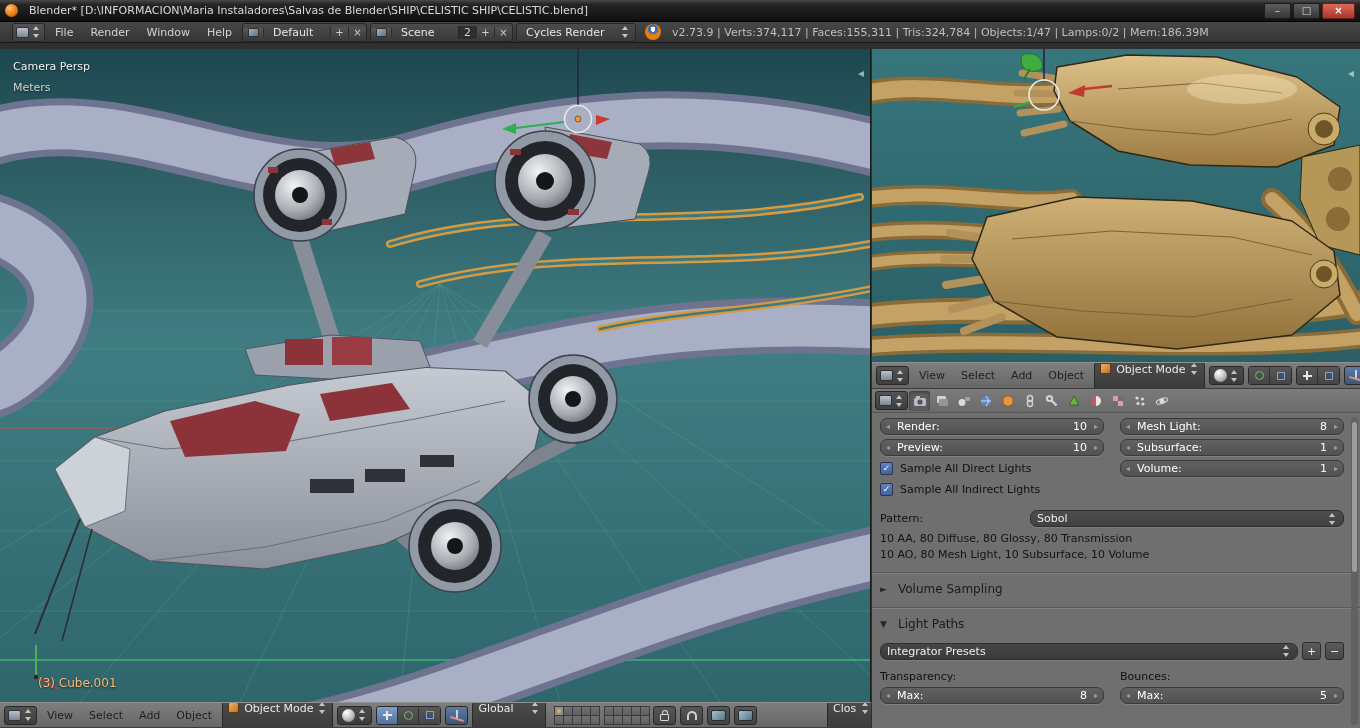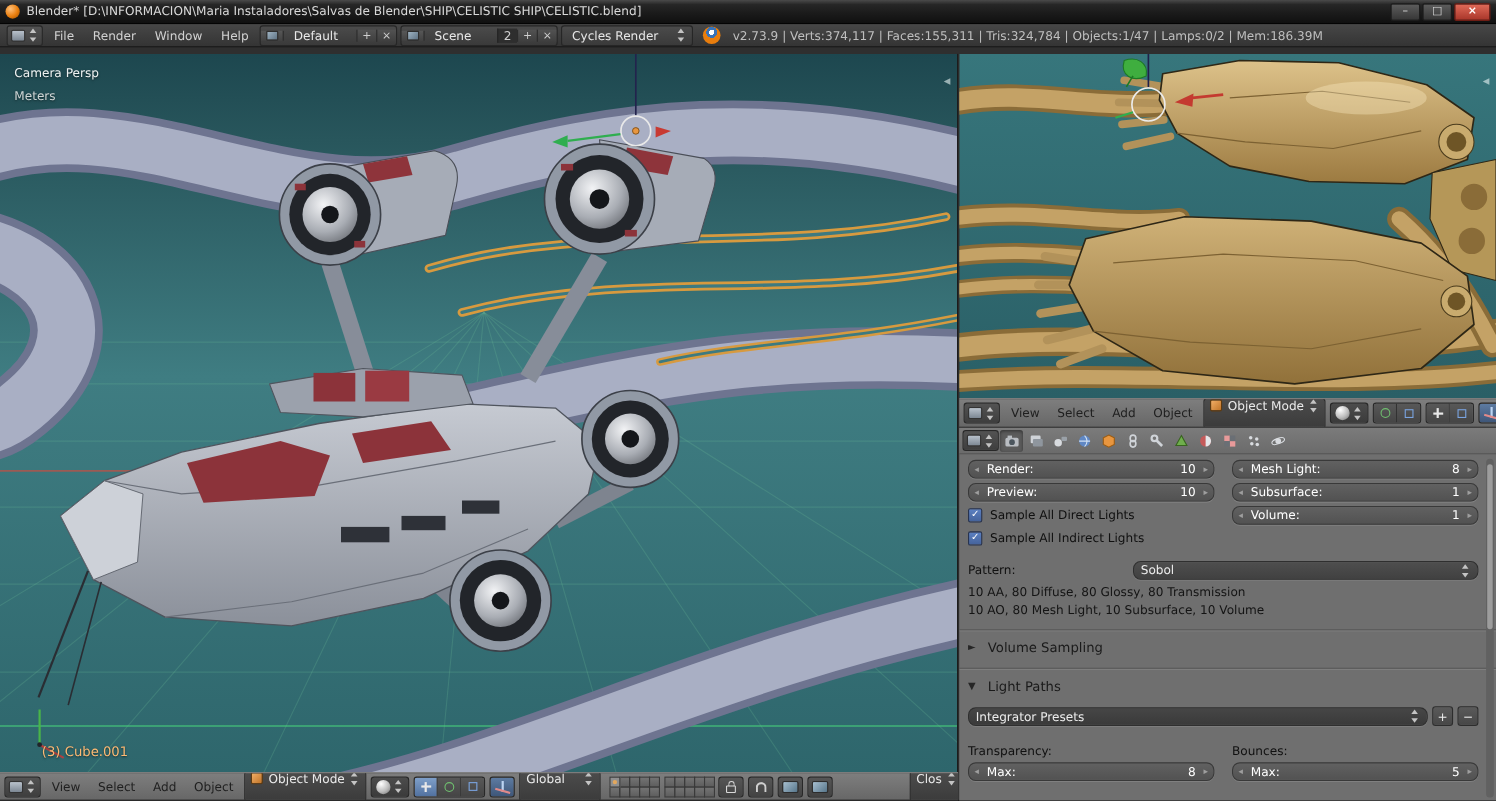--- a/index.html
+++ b/index.html
@@ -3,33 +3,33 @@
 <meta charset="utf-8">
 <style>
 *{margin:0;padding:0;box-sizing:border-box}
 html,body{width:1360px;height:728px;overflow:hidden;background:#000;
   font-family:"DejaVu Sans","Liberation Sans",sans-serif}
 #root{position:relative;width:1360px;height:728px;font-size:11px;color:#ddd;overflow:hidden;background:#2f2f2f}
 
 
 .titlebar{position:absolute;top:0;left:0;width:1360px;height:22px;
   background:linear-gradient(#4a4a4a 0%,#262626 20%,#1a1a1a 60%,#101010);
-  display:flex;align-items:center;gap:6px;padding:0 5px;border-bottom:1px solid #000}
+  display:flex;align-items:center;gap:11px;padding:0 5px;border-bottom:1px solid #000}
 .app-icon{width:13px;height:13px;border-radius:50%;flex:none;
   background:radial-gradient(circle at 35% 32%,#ffc07a,#e87d0d 55%,#8f4a00)}
 .title-text{color:#d9d9d9;font-size:11px;white-space:nowrap;overflow:hidden;flex:1}
 .win-controls{display:flex;gap:2px;flex:none}
 .win-btn{width:27px;height:16px;border-radius:2px;border:1px solid #1c1c1c;color:#ddd;
   background:linear-gradient(#5d5d5d,#363636);display:flex;align-items:center;justify-content:center;font-size:10px;line-height:1}
 .win-btn.close{width:33px;background:linear-gradient(#e06a58,#a9362a);border-color:#6e1d14;color:#fff;font-weight:bold}
 
 
 .infobar{position:absolute;top:22px;left:0;width:1360px;height:21px;
   background:linear-gradient(#474747,#343434);border-bottom:1px solid #1a1a1a;
-  display:flex;align-items:center;gap:3px;padding:0 6px}
+  display:flex;align-items:center;gap:3px;padding:0 12px}
 .menu-item{padding:0 7px;color:#d2d2d2;cursor:default;white-space:nowrap}
 .updown{display:inline-block;width:9px;height:12px;position:relative;color:#c4c4c4;flex:none}
 .updown::before{content:"";position:absolute;top:0;left:1px;border-left:3.5px solid transparent;border-right:3.5px solid transparent;border-bottom:4.5px solid currentColor}
 .updown::after{content:"";position:absolute;bottom:0;left:1px;border-left:3.5px solid transparent;border-right:3.5px solid transparent;border-top:4.5px solid currentColor}
 .editor-btn{display:flex;align-items:center;gap:3px;height:19px;padding:0 3px;border-radius:3px;
   background:linear-gradient(#535353,#3e3e3e);border:1px solid #282828;flex:none}
 .ed-icon{width:13px;height:11px;border-radius:2px;background:linear-gradient(#b9c2cc,#7c8793);border:1px solid #333}
 .datablock{display:flex;align-items:center;height:19px;border:1px solid #262626;border-radius:3px;overflow:hidden;flex:none;
   background:linear-gradient(#4b4b4b,#3a3a3a)}
 .db-browse{width:21px;display:flex;align-items:center;justify-content:center;border-right:1px solid #2c2c2c;
@@ -578,21 +578,21 @@
 
       <div class="presets-row">
         <div class="dropdown presets-dd">
           <span>Integrator Presets</span>
           <span class="updown"></span>
         </div>
         <div class="sq-btn">+</div>
         <div class="sq-btn">−</div>
       </div>
 
-      <div class="two-col" style="margin-top:12px">
+      <div class="two-col" style="margin-top:6px">
         <span class="col-label">Transparency:</span>
         <span class="col-label">Bounces:</span>
         <div class="num-slider">
           <span class="nav-arrow">◂</span>
           <span class="lbl">Max:</span>
           <span class="val">8</span>
           <span class="nav-arrow">▸</span>
         </div>
         <div class="num-slider">
           <span class="nav-arrow">◂</span>

